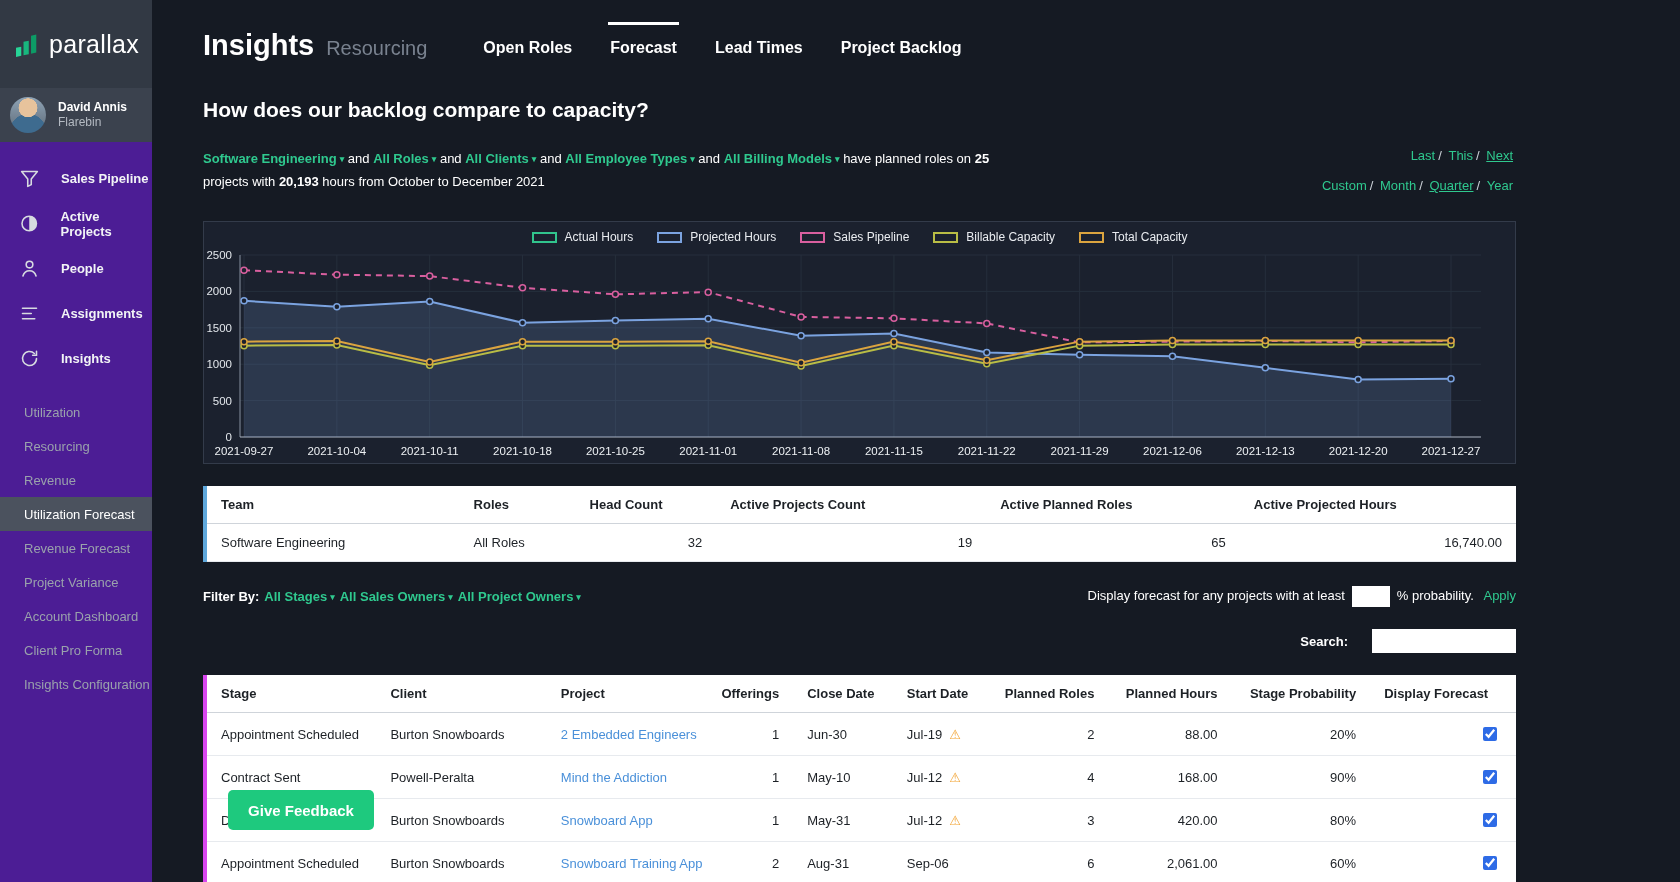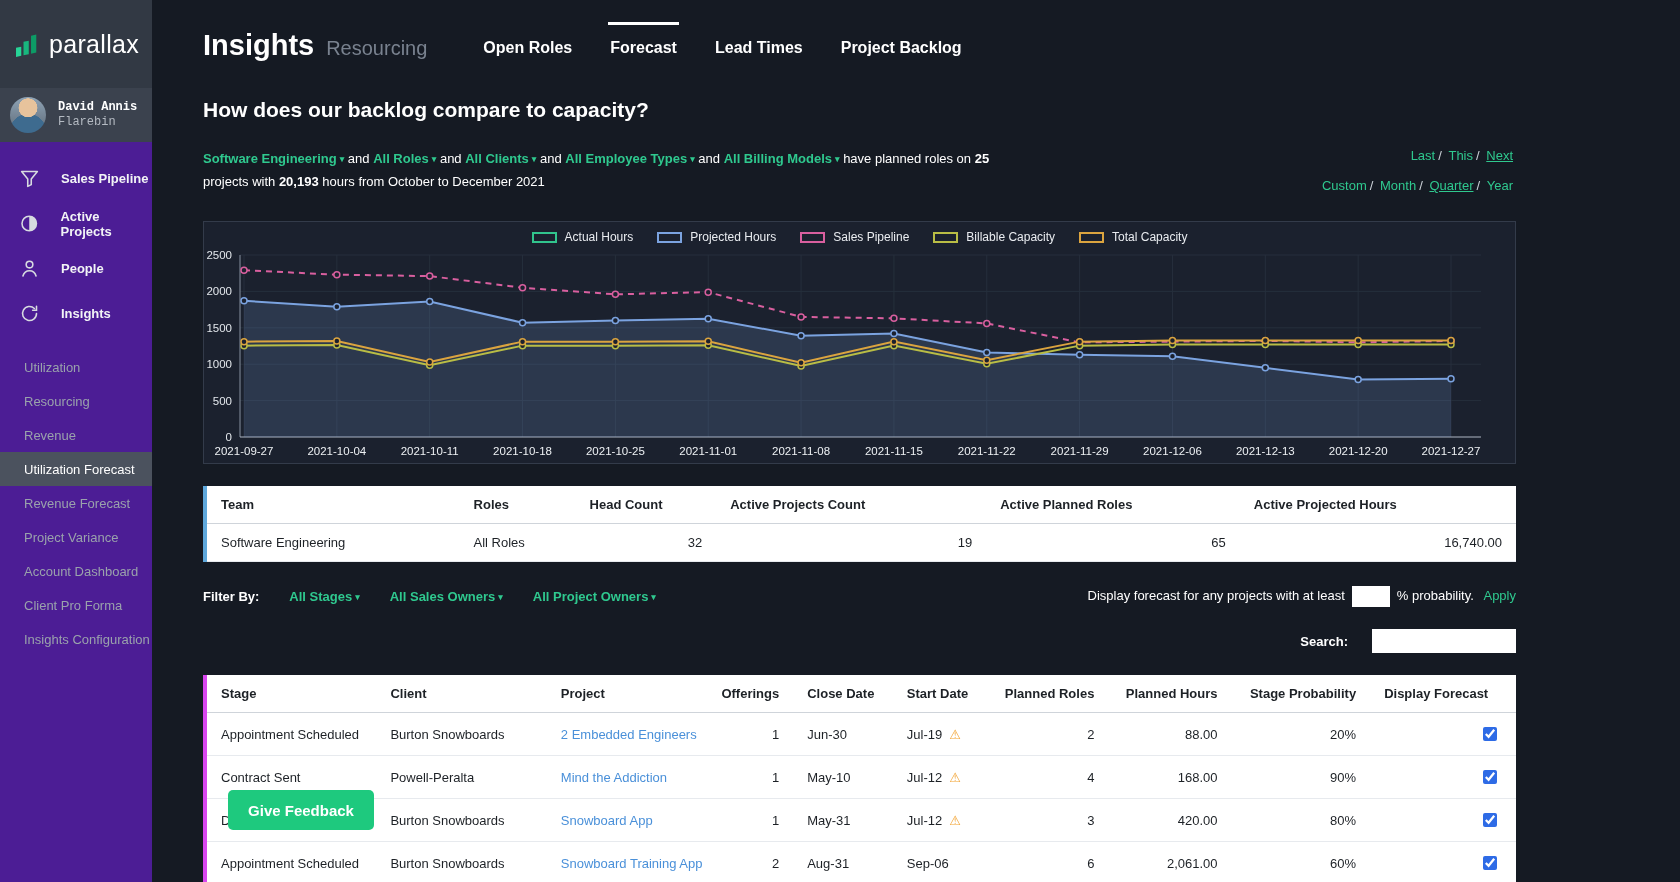--- a/index.html
+++ b/index.html
@@ -9,21 +9,21 @@
     background:#151a23;
     font-family:"Liberation Sans", sans-serif;
     color:#fff;
   }
   .app { display:flex; width:100%; height:100%; }
 
   
   .sidebar { width:152px; flex-shrink:0; background:#4c1d95; display:flex; flex-direction:column; }
   .logo-area { height:88px; display:flex; align-items:center; gap:9px; padding:0 13px; background:#323944; }
   .logo-text { font-size:25px; color:#fff; font-weight:500; letter-spacing:.3px; }
-  .profile { min-height:52px; display:flex; align-items:center; gap:12px; padding:9px 10px; background:#3b424e;font-family:Liberation Mono, monospace; }
+  .profile { min-height:52px; display:flex; align-items:center; gap:12px; padding:9px 10px; background:#3b424e; }
   .avatar { width:36px; height:36px; border-radius:50%; flex-shrink:0;
     background:
       radial-gradient(circle at 50% 30%, #e7c39c 0 30%, rgba(0,0,0,0) 31%),
       radial-gradient(circle at 50% 98%, #3e6b8f 0 46%, rgba(0,0,0,0) 47%),
       linear-gradient(#8fa3b5,#5d6a77);
   }
   .profile-name { font-size:12px; font-weight:700; color:#fff; line-height:15px; }
   .profile-org { font-size:12px; color:#b4bac2; line-height:15px; }
   .nav { margin-top:14px; }
   .nav-item { height:45px; display:flex; align-items:center; gap:21px; padding-left:19px; font-size:13px; font-weight:600; color:#f2f4f6; cursor:pointer; }
@@ -79,21 +79,21 @@
   th { font-weight:700; text-align:left; padding:11px 14px; border-bottom:1px solid #cfd4da; white-space:nowrap; overflow:hidden; }
   td { padding:11px 14px; border-bottom:1px solid #e7eaee; white-space:nowrap; overflow:hidden; }
   th.num, td.num { text-align:right; }
   td.chk { text-align:right; padding-right:16px; }
   .plink { color:#4a90d9; text-decoration:none; cursor:pointer; }
   .warn { color:#f2a332; margin-left:7px; font-size:13px; }
   input[type=checkbox] { width:14px; height:14px; accent-color:#2e6be6; cursor:pointer; }
 
   
   .filter-bar { margin-top:24px; display:flex; justify-content:space-between; align-items:center; font-size:13px; color:#fff; }
-  .fb-left { display:flex; align-items:center; gap:30px; }
+  .fb-left { display:flex; align-items:center; gap:5px; }
   .fb-label { font-weight:600; }
   .prob-input { width:38px; height:21px; border:1px solid #fff; background:#fff; margin:0 7px; vertical-align:middle; }
   .apply { color:#2fc98f; text-decoration:none; cursor:pointer; margin-left:6px; }
   .search-row { margin-top:22px; display:flex; justify-content:flex-end; align-items:center; gap:24px; font-size:13px; font-weight:700; color:#fff; }
   .search-input { width:144px; height:24px; border:1px solid #fff; background:#fff; }
 </style>
 </head>
 <body>
 
 <div class="app">
@@ -139,20 +139,28 @@
         <span>Active Projects</span>
       </div>
       <div class="nav-item">
         <span class="nav-icon">
           <svg viewBox="0 0 24 24" fill="none" stroke="currentColor" stroke-width="1.8" stroke-linecap="round">
               <circle cx="12" cy="7.5" r="3.8"></circle>
               <path d="M4.5 20.5c1.2-4.2 4.7-6 7.5-6s6.3 1.8 7.5 6"></path>
             </svg>
         </span>
         <span>People</span>
+      </div>
+      <div class="nav-item">
+        <span class="nav-icon">
+          <svg viewBox="0 0 24 24" fill="none" stroke="currentColor" stroke-width="1.8" stroke-linecap="round">
+              <path d="M4 6h16M4 12h10M4 18h14"></path>
+            </svg>
+        </span>
+        <span>Assignments</span>
       </div>
       <div class="nav-item">
         <span class="nav-icon">
           <svg viewBox="0 0 24 24" fill="none" stroke="currentColor" stroke-width="1.8" stroke-linecap="round">
               <path d="M20 12a8 8 0 1 1-2.4-5.7"></path>
               <path d="M20 3.8v4.4h-4.4"></path>
             </svg>
         </span>
         <span>Insights</span>
       </div>

